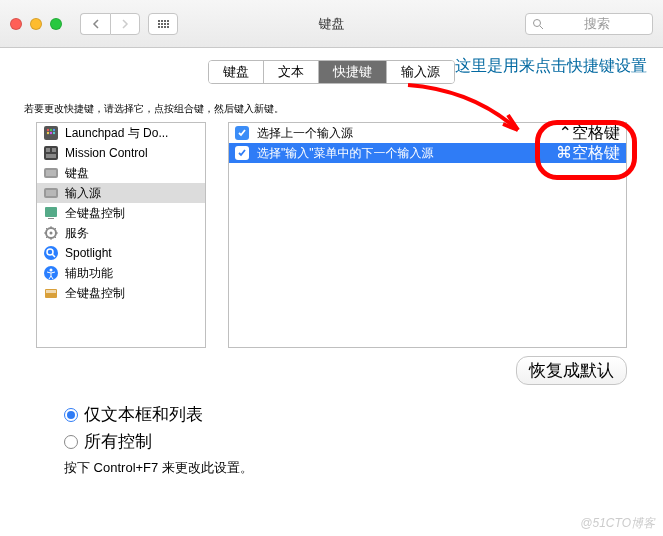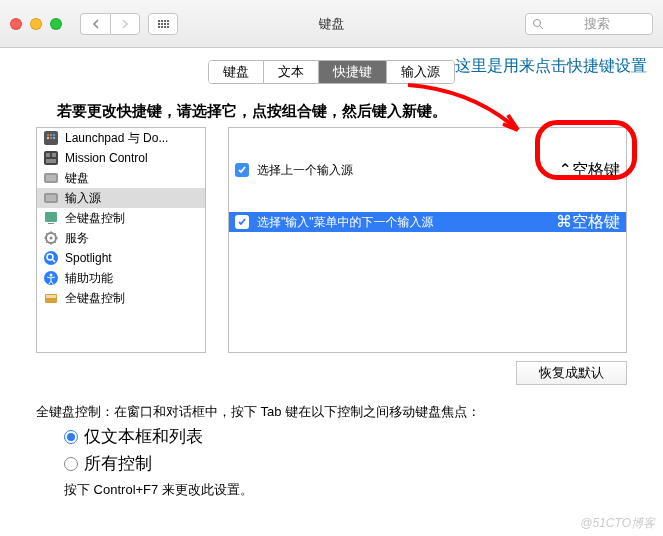--- a/index.html
+++ b/index.html
@@ -19,40 +19,40 @@
   .title { position:absolute; left:50%; transform:translateX(-50%); font-size:13px; color:#333; }
   .search { width:128px; height:22px; border:1px solid #c6c6c6; border-radius:4px; background:#fff; display:flex; align-items:center; padding:0 6px; color:#999; margin-left:auto; }
   .search svg { margin-right:4px; }
 
   .tabs { display:flex; justify-content:center; margin-top:12px; }
   .tabseg { border:1px solid #bbb; border-radius:4px; overflow:hidden; display:flex; }
   .tab { padding: 2px 14px; font-size:13px; border-right:1px solid #bbb; background:#fff; cursor:pointer; }
   .tab:last-child { border-right:none; }
   .tab.active { background:#6f6f6f; color:#fff; }
 
-  .hint { margin: 18px 0 6px 57px; font-size:15px;font-weight:bold; }
+  .hint { margin: 18px 0 6px 24px; font-size:10px; }
   
   .panes { display:flex; gap:22px; margin: 0 36px; }
   .leftlist { width:170px; height:226px; border:1px solid #bfbfbf; background:#fff; overflow:hidden; }
   .cat { height:20px; display:flex; align-items:center; padding:0 6px; gap:6px; font-size:12px; white-space:nowrap; overflow:hidden; text-overflow:ellipsis; }
   .cat.sel { background:#dcdcdc; }
   .caticon { width:16px; height:16px; display:flex; align-items:center; justify-content:center; flex-shrink:0; }
   
   .rightlist { flex:1; height:226px; border:1px solid #bfbfbf; background:#fff; }
-  .row { height:20px; display:flex; align-items:center; padding:0 6px; gap:8px; font-size:12px;margin-top:32px; }
+  .row { height:20px; display:flex; align-items:center; padding:0 6px; gap:8px; font-size:12px; }
   .row.sel { background:#2f7cf6; color:#fff; }
   .chk { width:14px; height:14px; background:#3b8df7; border-radius:3px; display:flex; align-items:center; justify-content:center; flex-shrink:0; }
   .chk.sel { background:#fff; }
   .chk svg { stroke:#fff; }
   .chk.sel svg { stroke:#2f7cf6; }
   .rowlabel { flex:1; }
   .shortcut { font-size:16px;text-align:right; }
 
   .restore { display:flex; justify-content:flex-end; margin: 8px 36px 0 0; }
-  .restorebtn { border:1px solid #c6c6c6; border-radius:0; padding: 2px 22px; background:linear-gradient(#fff,#f2f2f2); font-size:13px; }
+  .restorebtn { border:1px solid #c6c6c6; border-radius:12px; padding: 2px 12px; background:linear-gradient(#fff,#f2f2f2); font-size:17px; }
 
   .fka { margin: 18px 36px 0 36px; font-size:13px; }
   .radio-row { display:flex; align-items:center; gap:6px; margin: 4px 0 0 28px; font-size:17px;text-align:center; }
   .radio { width:14px; height:14px; border-radius:50%; border:1px solid #888; display:flex; align-items:center; justify-content:center; }
   .radio.on { border-color:#2f7cf6; }
   .radio.on::after { content:""; width:8px; height:8px; border-radius:50%; background:#2f7cf6; }
   .fkanote { margin: 6px 0 0 28px; font-size:13px; color:#000; }
 
   .annot { position:absolute; top:56px; right:16px; color:#0369a1; font-size:16px; font-weight:400; pointer-events:none; }
   .circle { position:absolute; top:120px; right:26px; width:102px; height:60px; border:5px solid #ff0000; border-radius:22px; pointer-events:none; }
@@ -232,21 +232,20 @@
         <span class="shortcut">⌘空格键</span>
       </div>
     </div>
 </div>
 
 <div class="restore">
   <button class="restorebtn">恢复成默认</button>
 </div>
 
 <div class="fka">
-  <div>全键盘控制：在窗口和对话框中，按下 Tab 键在以下控制之间移动键盘焦点：</div>
   <div class="radio-row">
     <div class="radio on"></div>
     <span>仅文本框和列表</span>
   </div>
   <div class="radio-row">
     <div class="radio"></div>
     <span>所有控制</span>
   </div>
   <div class="fkanote">按下 Control+F7 来更改此设置。</div>
 </div>

